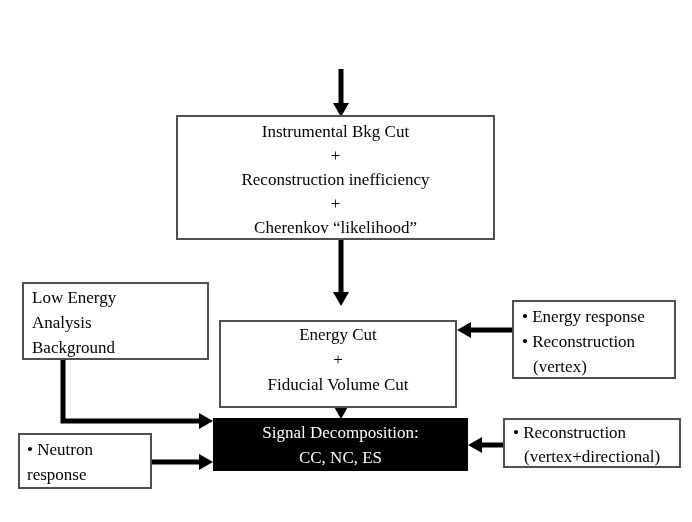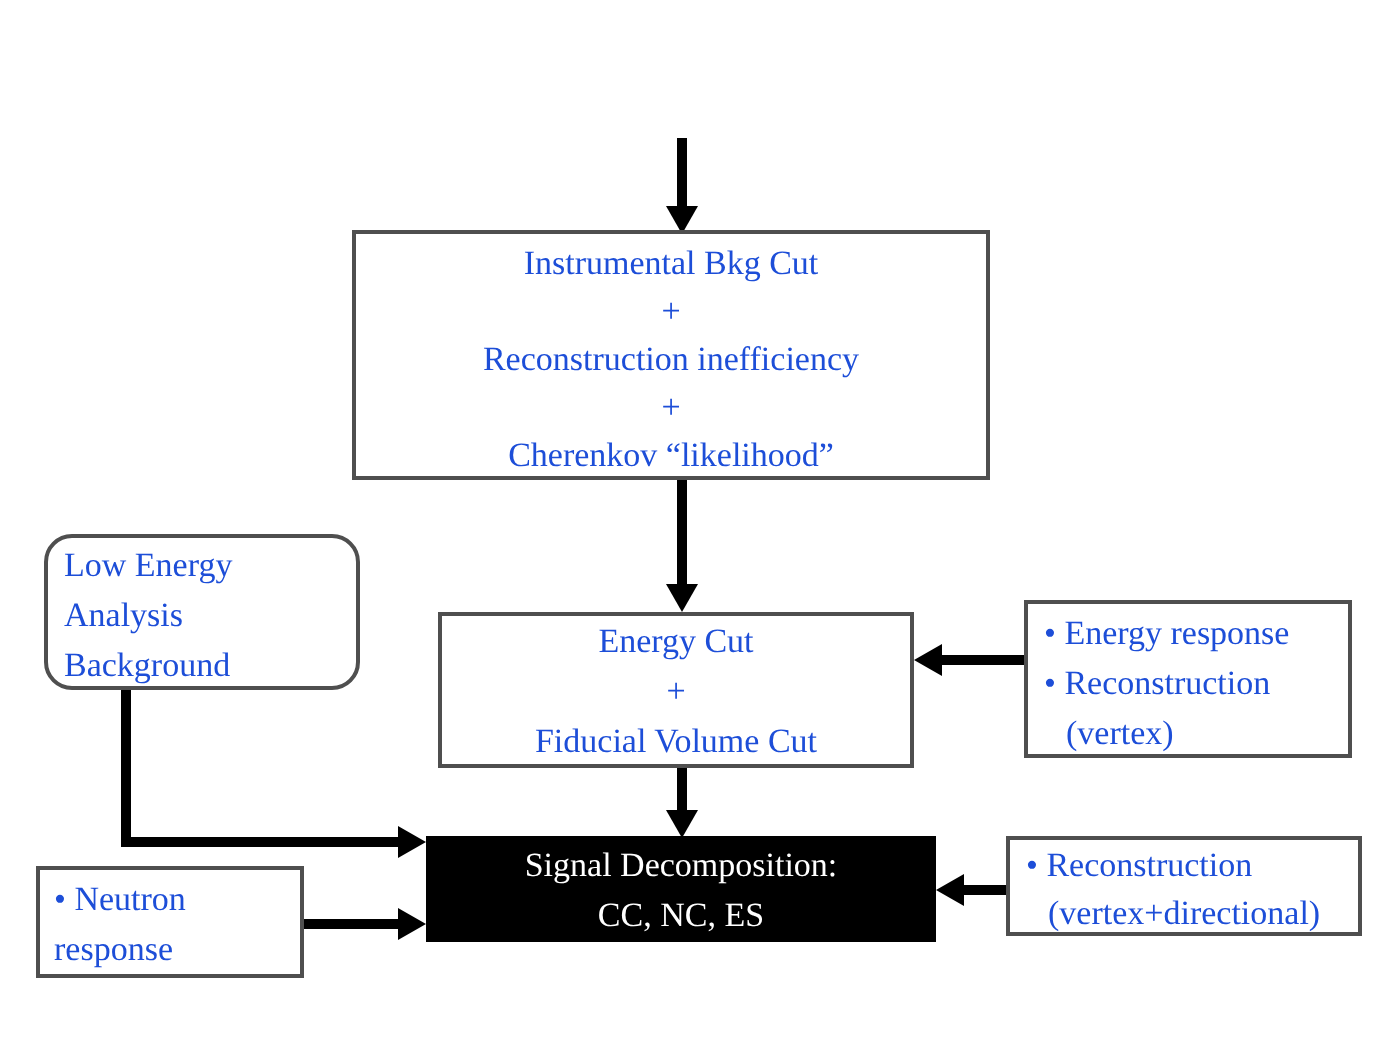--- a/index.html
+++ b/index.html
@@ -13,41 +13,41 @@
   }
   #connectors {
     position: absolute;
     left: 0; top: 0;
     width: 692px; height: 522px;
   }
   .box {
     position: absolute;
     box-sizing: border-box;
     font-size: 17px;
-    color: #1d4ed8;
+    color: #000000;
   }
   .outlined {
     background: #ffffff;
     border: 2px solid #4f4f4f;
   }
   .filled {
     background: #000000;
     color: #ffffff;
   }
   .center { text-align: center; }
   .left   { text-align: left; }
 
   #box-data            { left: 248px; top: 40px;  width: 191px; height: 29px; line-height: 29px; }
   #box-instrumental    { left: 176px; top: 115px; width: 319px; height: 125px; padding-top: 3px; }
   #box-instrumental .ln{ line-height: 24px; }
-  #box-energy-cut      { left: 219px; top: 306px; width: 238px; height: 78px; }
+  #box-energy-cut      { left: 219px; top: 320px; width: 238px; height: 88px; }
   #box-energy-cut .ln  { line-height: 25px; }
   #box-signal          { left: 213px; top: 418px; width: 255px; height: 53px; padding-top: 2px; }
   #box-signal .ln      { line-height: 25px; }
-  #box-low-energy      { left: 22px;  top: 267px; width: 158px; height: 78px; padding: 1px 4px 0 8px; border-radius: 14px; }
+  #box-low-energy      { left: 22px;  top: 282px; width: 187px; height: 78px; padding: 1px 4px 0 8px; }
   #box-low-energy .ln  { line-height: 25px; }
   #box-neutron         { left: 18px;  top: 433px; width: 134px; height: 56px; padding: 2px 4px 0 7px; }
   #box-neutron .ln     { line-height: 25px; }
   #box-energy-response { left: 512px; top: 300px; width: 164px; height: 79px; padding: 2px 2px 0 8px; }
   #box-energy-response .ln { line-height: 25px; }
   #box-reconstruction  { left: 503px; top: 418px; width: 178px; height: 50px; padding: 1px 2px 0 8px; }
   #box-reconstruction .ln { line-height: 24px; }
 
   .indent { padding-left: 11px; }
 </style>

